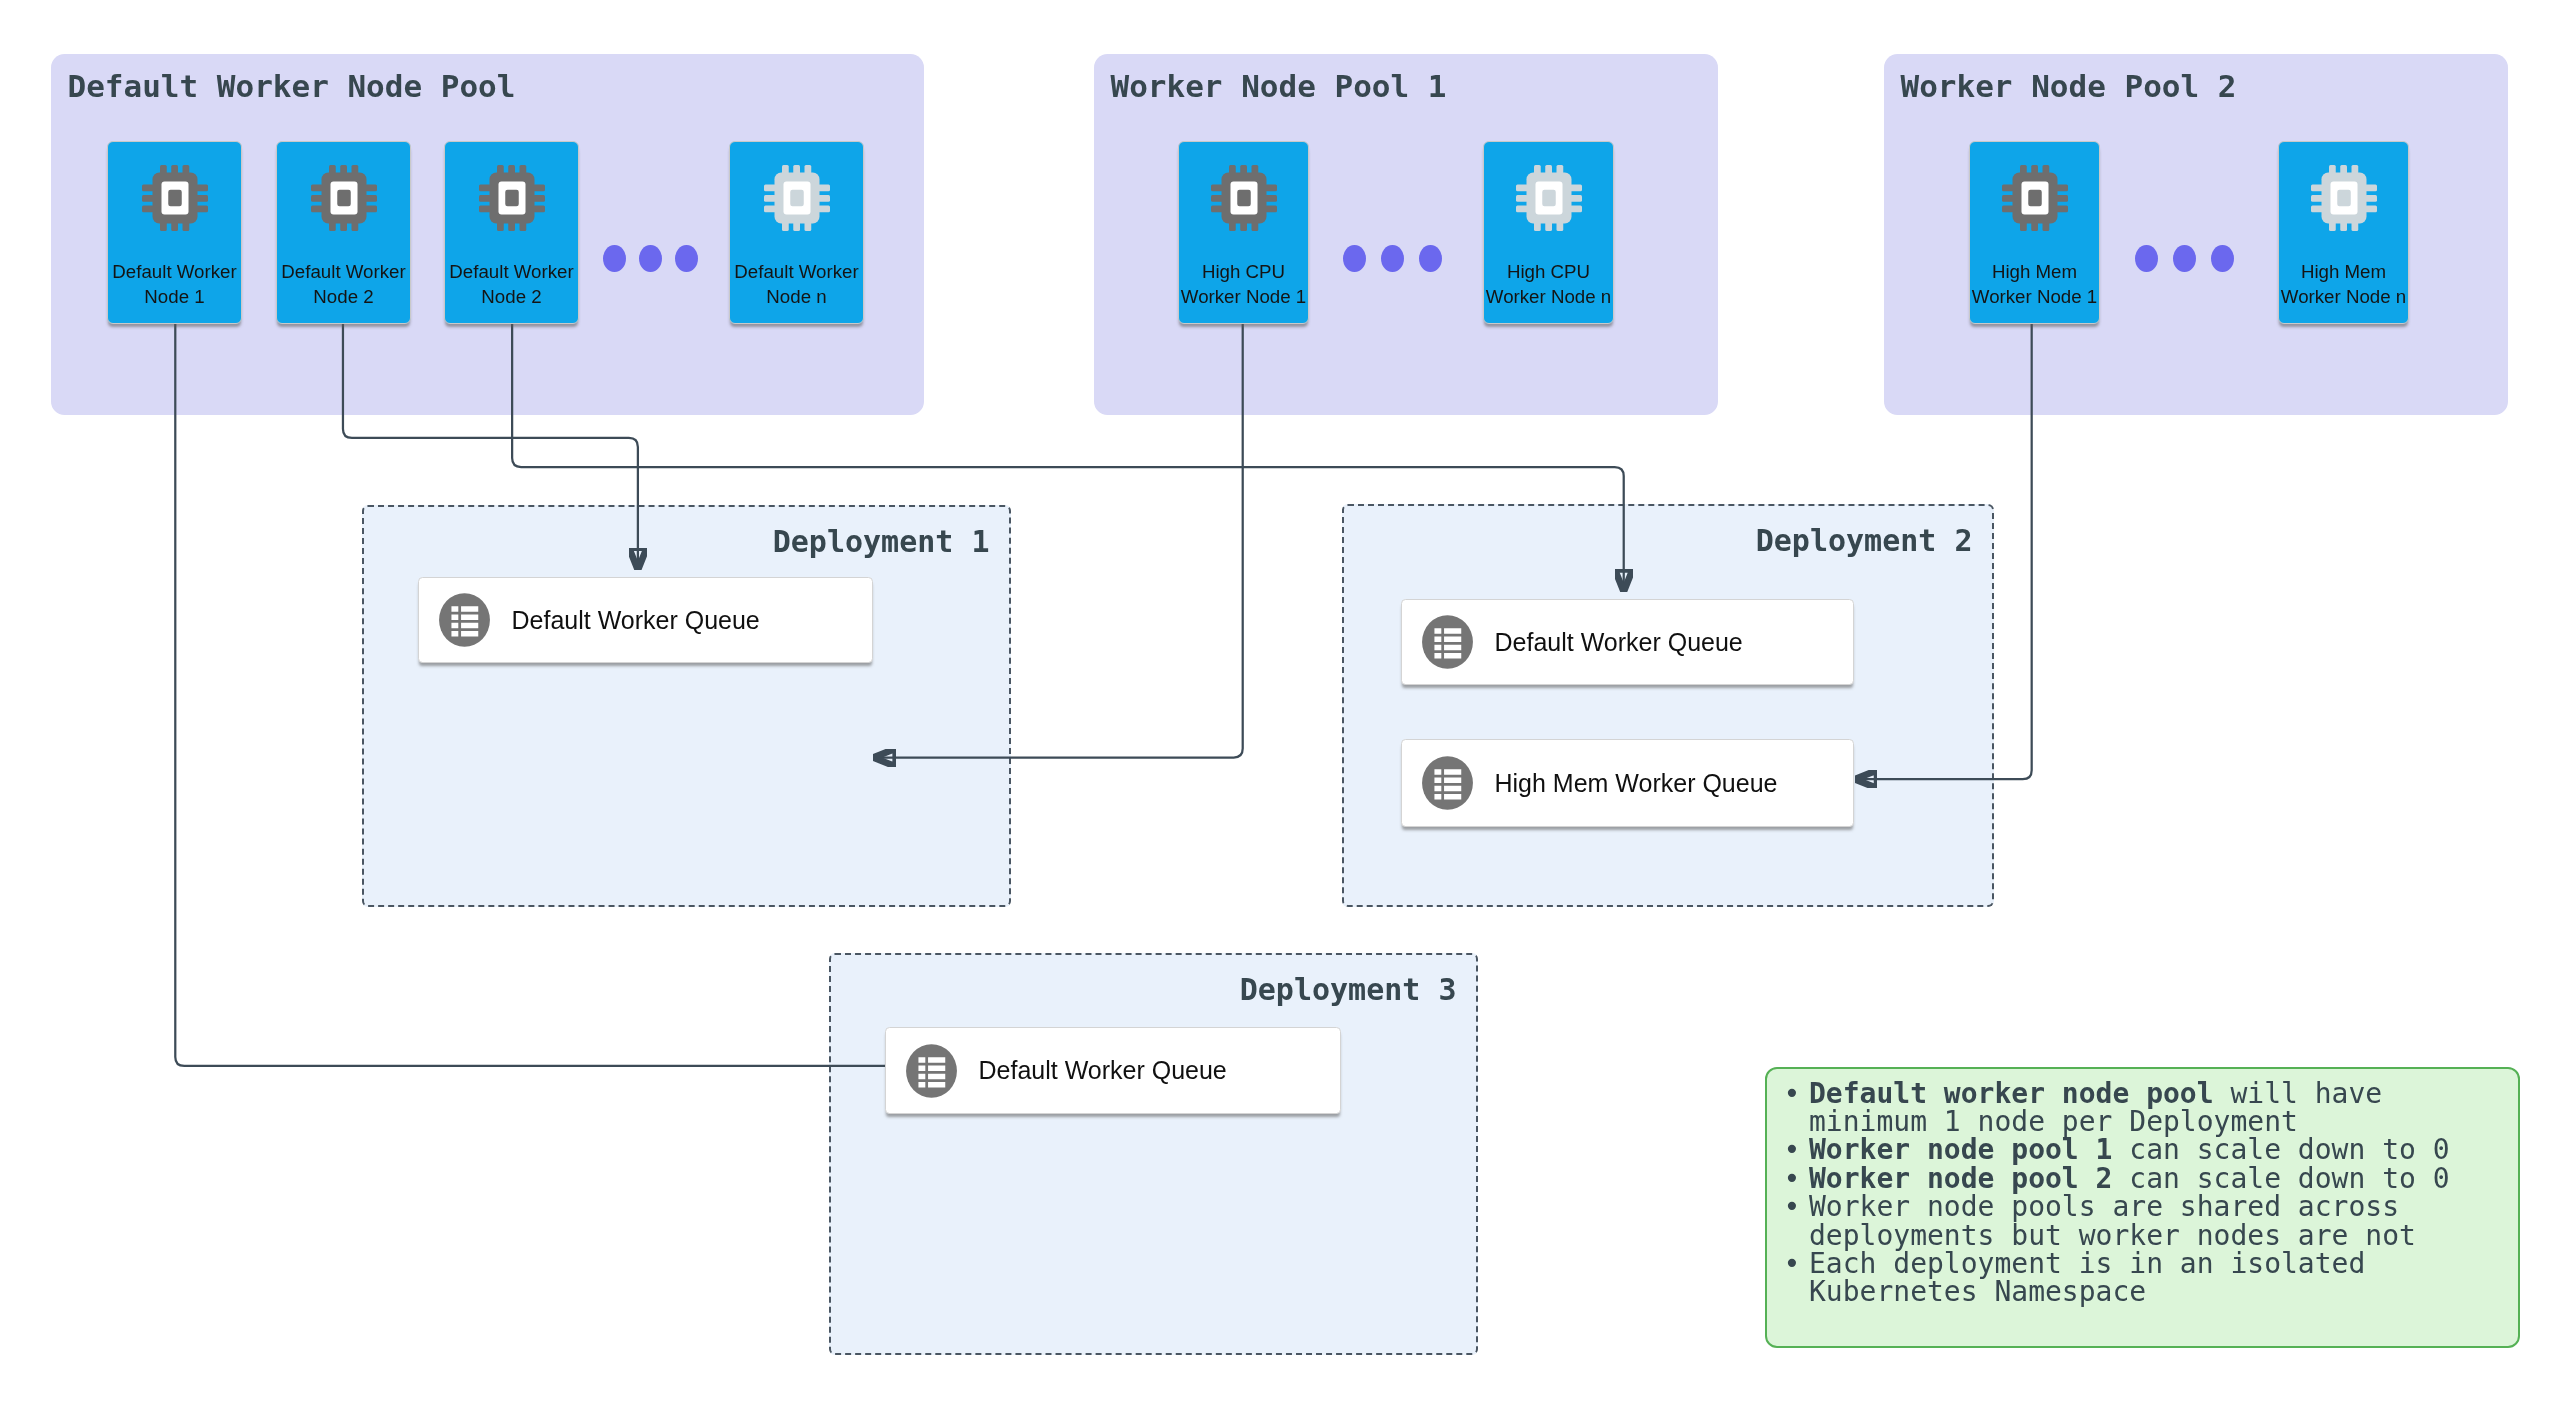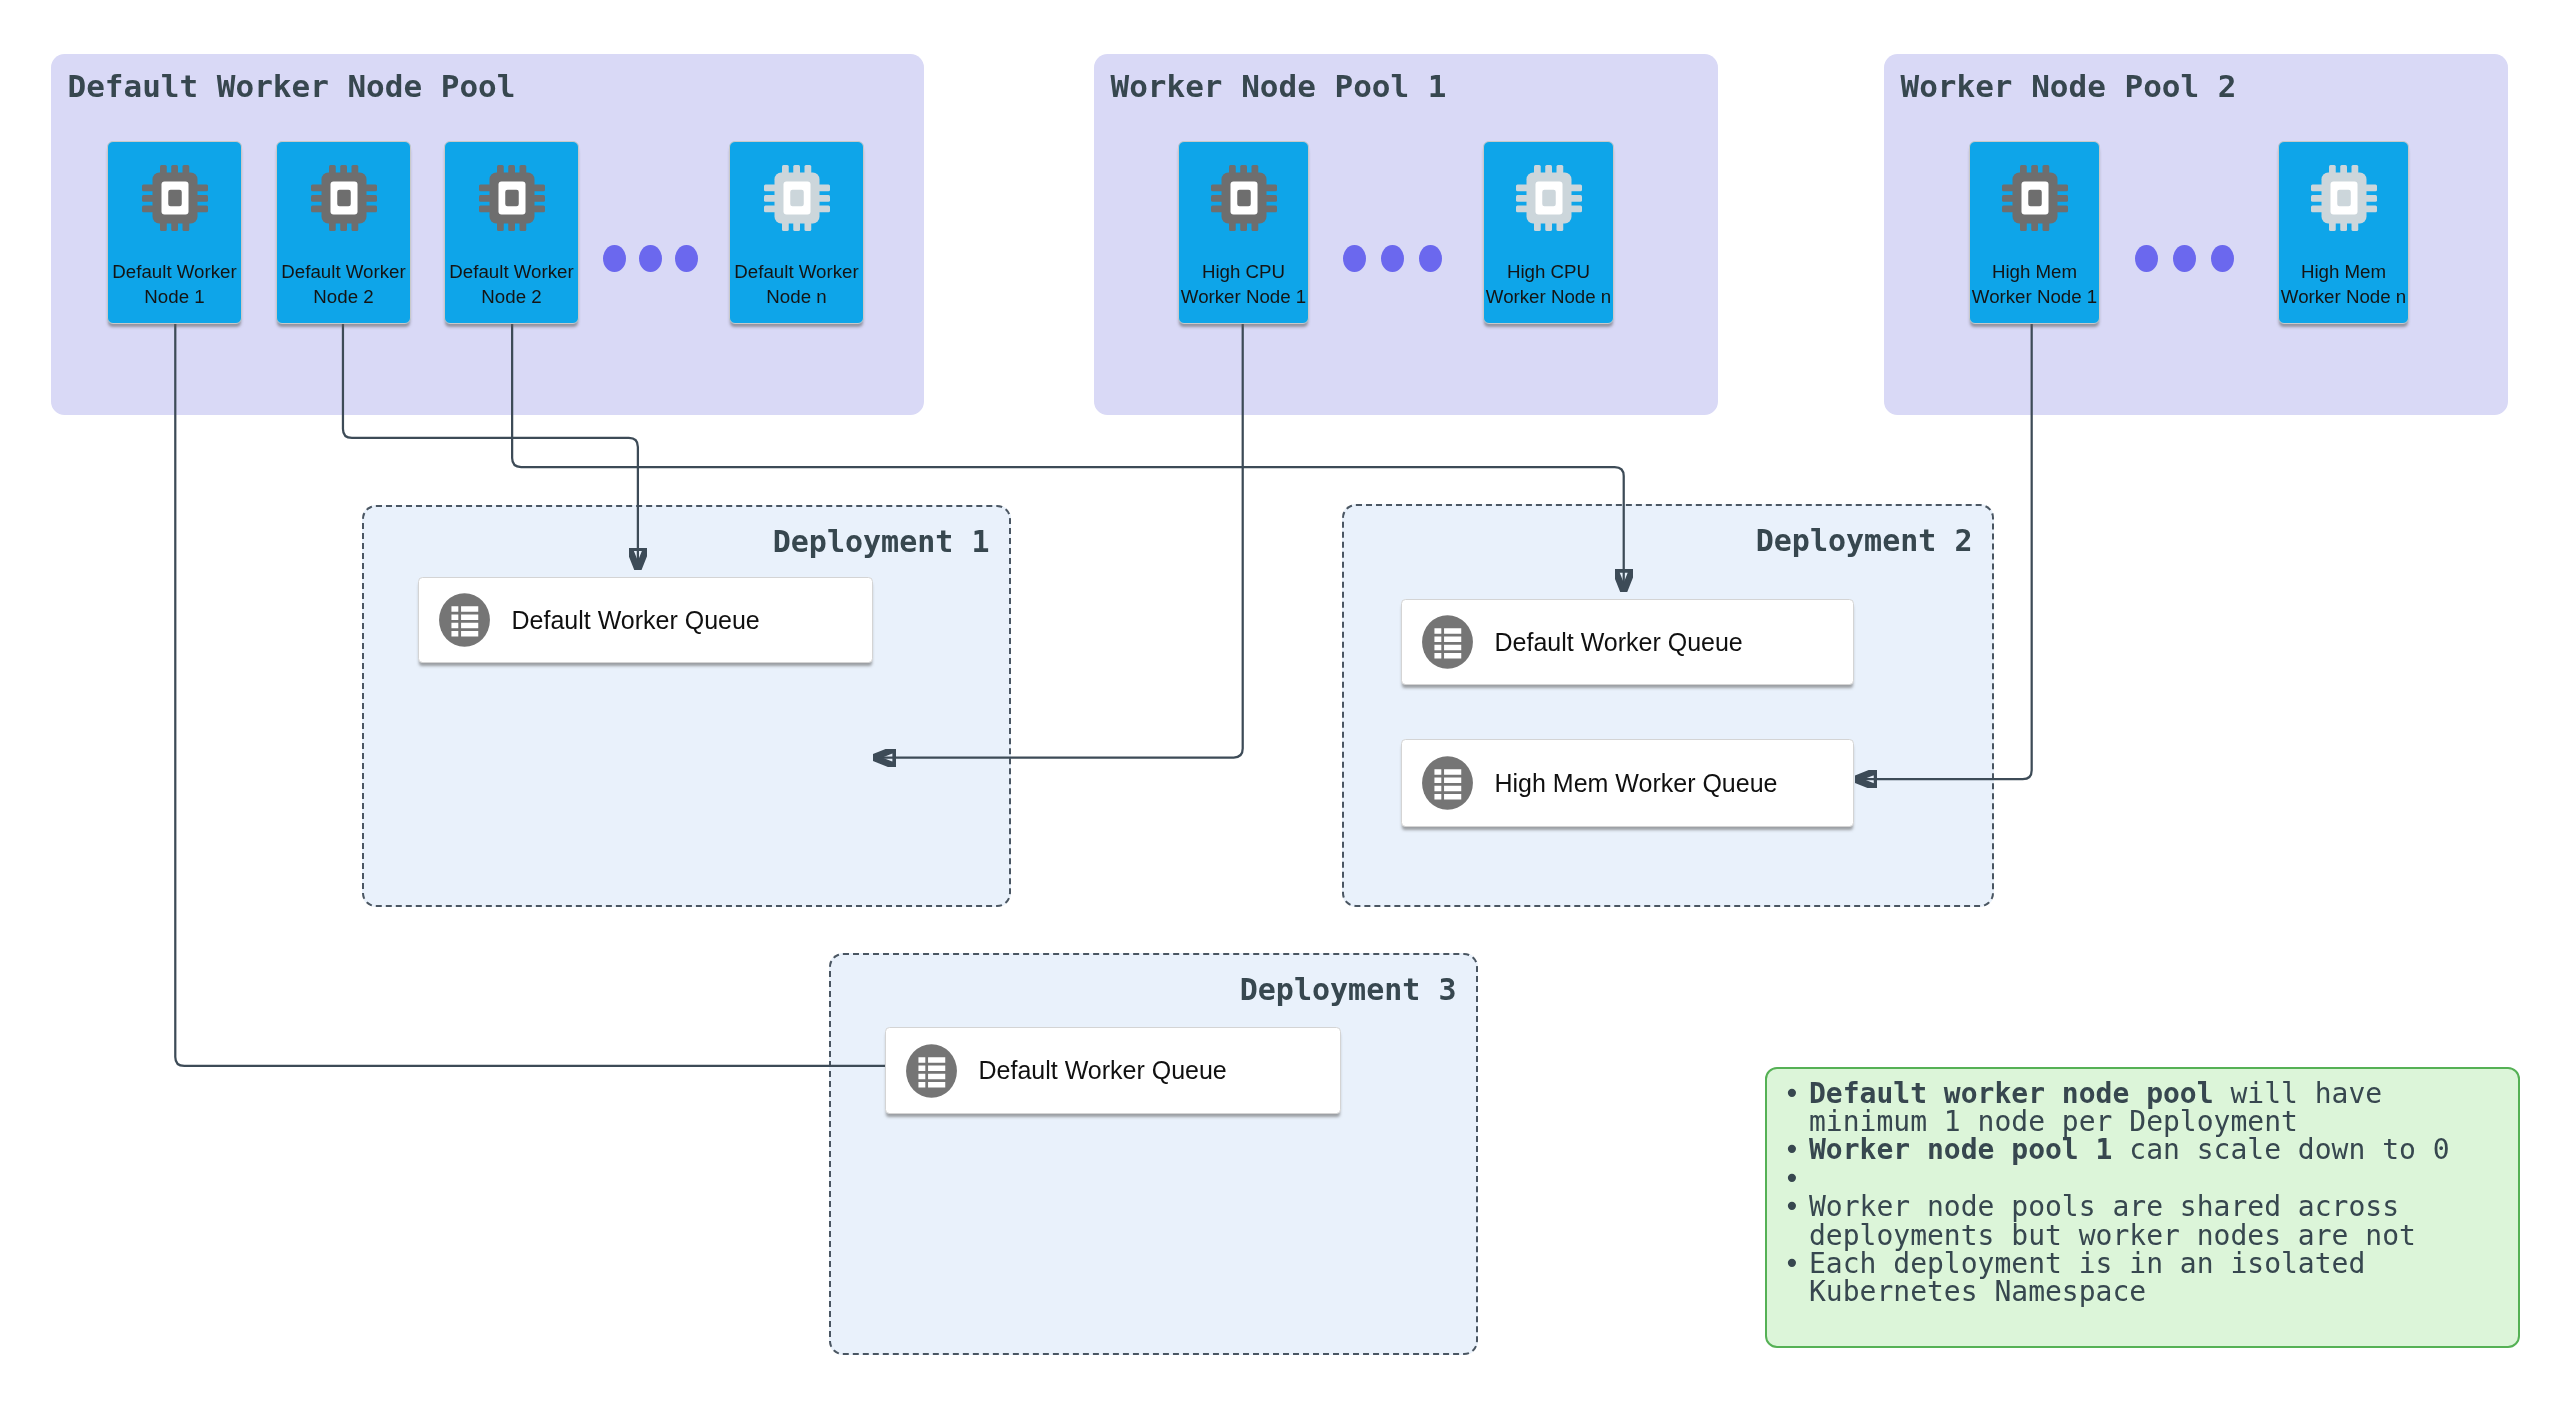--- a/index.html
+++ b/index.html
@@ -16,21 +16,21 @@
   .chip{width:72px;height:72px;margin-top:19.5px;flex:0 0 auto;}
   .chip-normal{color:#6e6e6e;}
   .chip-faded{color:#ccd6db;}
   .node-label{margin-top:25.5px;font-size:18.7px;line-height:25px;color:#141414;text-align:center;}
   .dots{position:absolute;display:flex;}
   .dot{width:22.5px;height:27px;border-radius:50%;background:#6b68ee;}
   .dots-gap18 .dot{margin-right:13.5px;} .dots-gap21 .dot{margin-right:15.7px;}
   .dots .dot:last-child{margin-right:0;}
 
   
-  .deployment{position:absolute;background:#e9f1fb;border:2.2px dashed #4a5662;border-radius:14px;}
+  .deployment{position:absolute;background:#e9f1fb;border:2.2px dashed #4a5662;border-radius:6px;}
   .dep-title{position:absolute;right:19.5px;top:16.5px;
     font-family:"DejaVu Sans Mono",monospace;font-weight:700;font-size:30px;color:#37474f;white-space:nowrap;}
   .queue-card{position:absolute;background:#fff;border:1.1px solid #d4d4d4;border-radius:4.5px;
     box-shadow:0 4.5px 3px -1.5px rgba(90,90,90,.55);z-index:10;display:flex;align-items:center;}
   .queue-icon{width:55px;height:58px;margin-left:18px;flex:0 0 auto;}
   .queue-label{margin-left:19.5px;font-size:25px;color:#101010;white-space:nowrap;}
 
   
   .note{position:absolute;left:1765px;top:1067px;width:755px;height:281px;box-sizing:border-box;
     background:#dcf5d9;border:2.2px solid #55b155;border-radius:12px;padding:10.5px 16.5px;
@@ -237,20 +237,21 @@
     <div class="note-item">
       <span class="note-bullet">•</span>
       <div class="note-text"><b>Default worker node pool</b><span> will have minimum 1 node per Deployment</span></div>
     </div>
     <div class="note-item">
       <span class="note-bullet">•</span>
       <div class="note-text"><b>Worker node pool 1</b><span> can scale down to 0</span></div>
     </div>
     <div class="note-item">
       <span class="note-bullet">•</span>
+      <div class="note-text"><b>Worker node pool 2</b><span> can scale down to 0</span></div>
     </div>
     <div class="note-item">
       <span class="note-bullet">•</span>
       <div class="note-text"><b></b><span>Worker node pools are shared across deployments but worker nodes are not</span></div>
     </div>
     <div class="note-item">
       <span class="note-bullet">•</span>
       <div class="note-text"><b></b><span>Each deployment is in an isolated Kubernetes Namespace</span></div>
     </div>
   </div>

